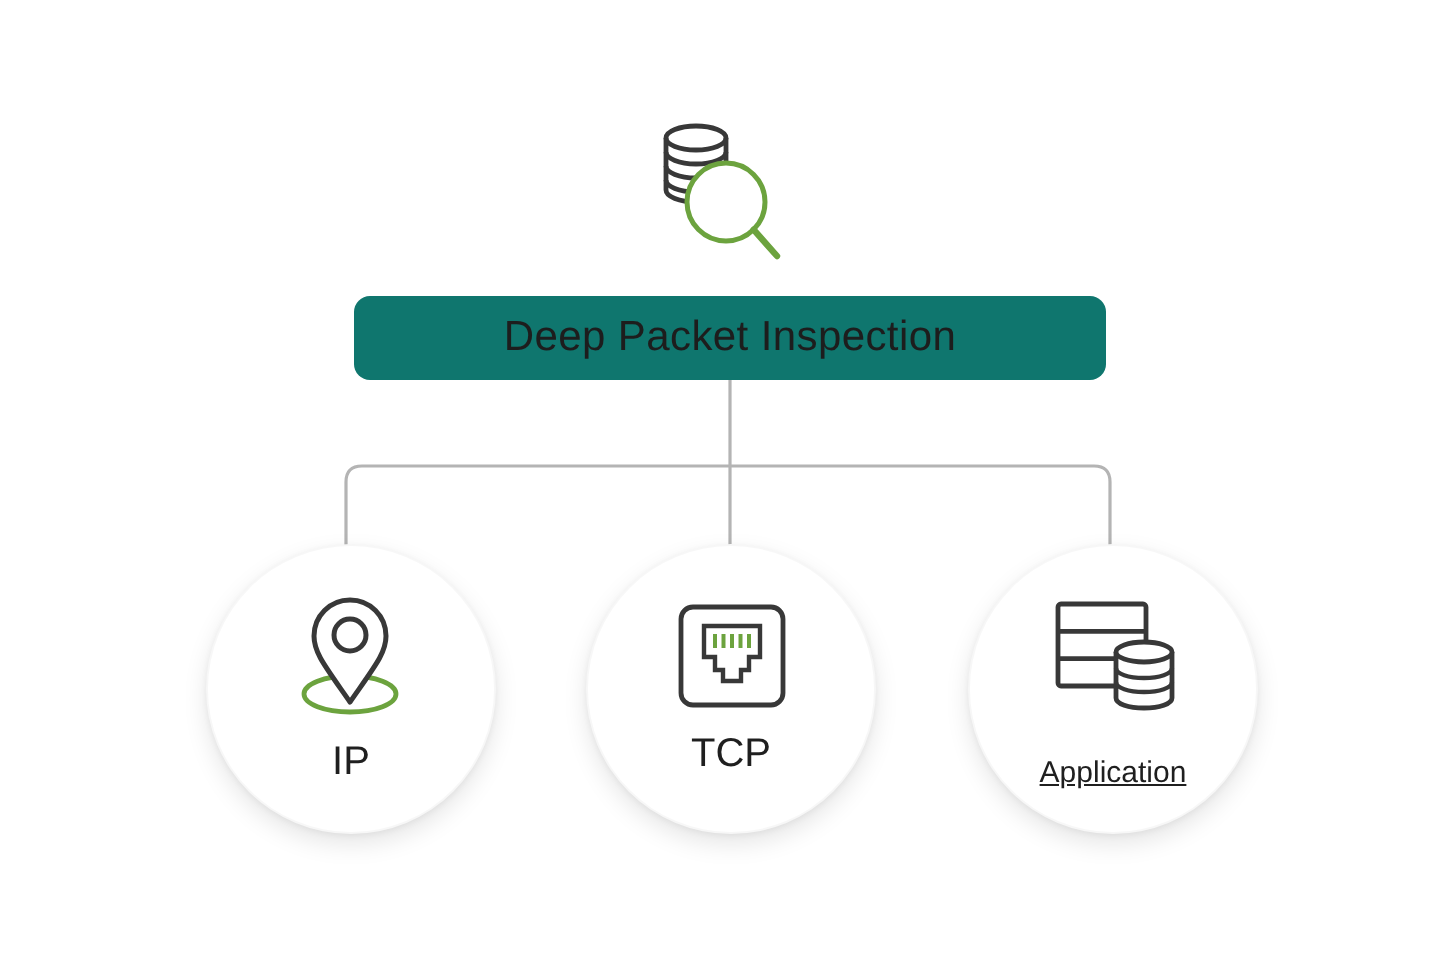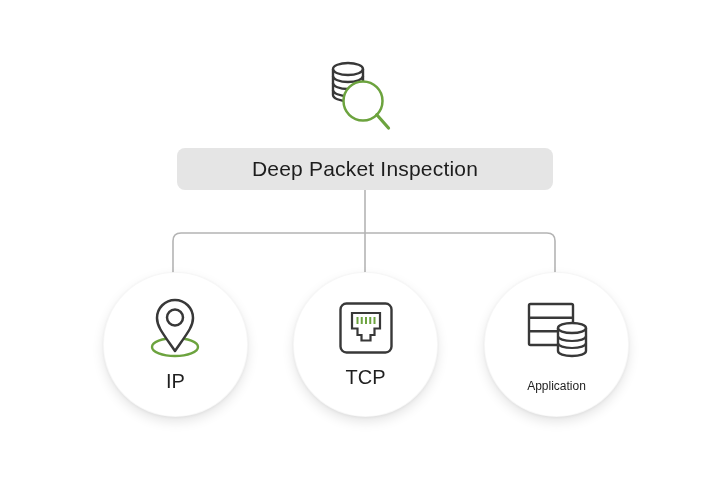--- a/index.html
+++ b/index.html
@@ -15,21 +15,21 @@
     position: absolute;
     left: 323px;
     top: 57px;
   }
   .title-box {
     position: absolute;
     left: 177px;
     top: 148px;
     width: 376px;
     height: 42px;
-    background: #e5e5e5;
+    background: #0f766e;
     border-radius: 8px;
     display: flex;
     align-items: center;
     justify-content: center;
   }
   .title-box span {
     font-size: 21px;
     color: #1d1d1d;
     letter-spacing: 0.2px;
   }
@@ -55,23 +55,24 @@
   .node-ip  { left: 103px; top: 272px; }
   .node-tcp { left: 293px; top: 272px; }
   .node-app { left: 484px; top: 272px; padding-top: 6px; }
   .node-label {
     font-size: 20px;
     color: #1f1f1f;
     margin-top: 11px;
     text-align: center;
   }
   .node-app .node-label {
-    font-size: 12px;
+    font-size: 15px;
     line-height: 1.28;
     margin-top: 20px;
+    text-decoration: underline;
   }
 </style>
 </head>
 <body>
 
 <div class="canvas">
 
   <svg class="top-icon" width="74" height="78" viewBox="0 0 74 78">
     <g fill="none" stroke="#383838" stroke-width="2.4">
       <path d="M10,12 V38 A15,6 0 0 0 40,38 V12"></path>

